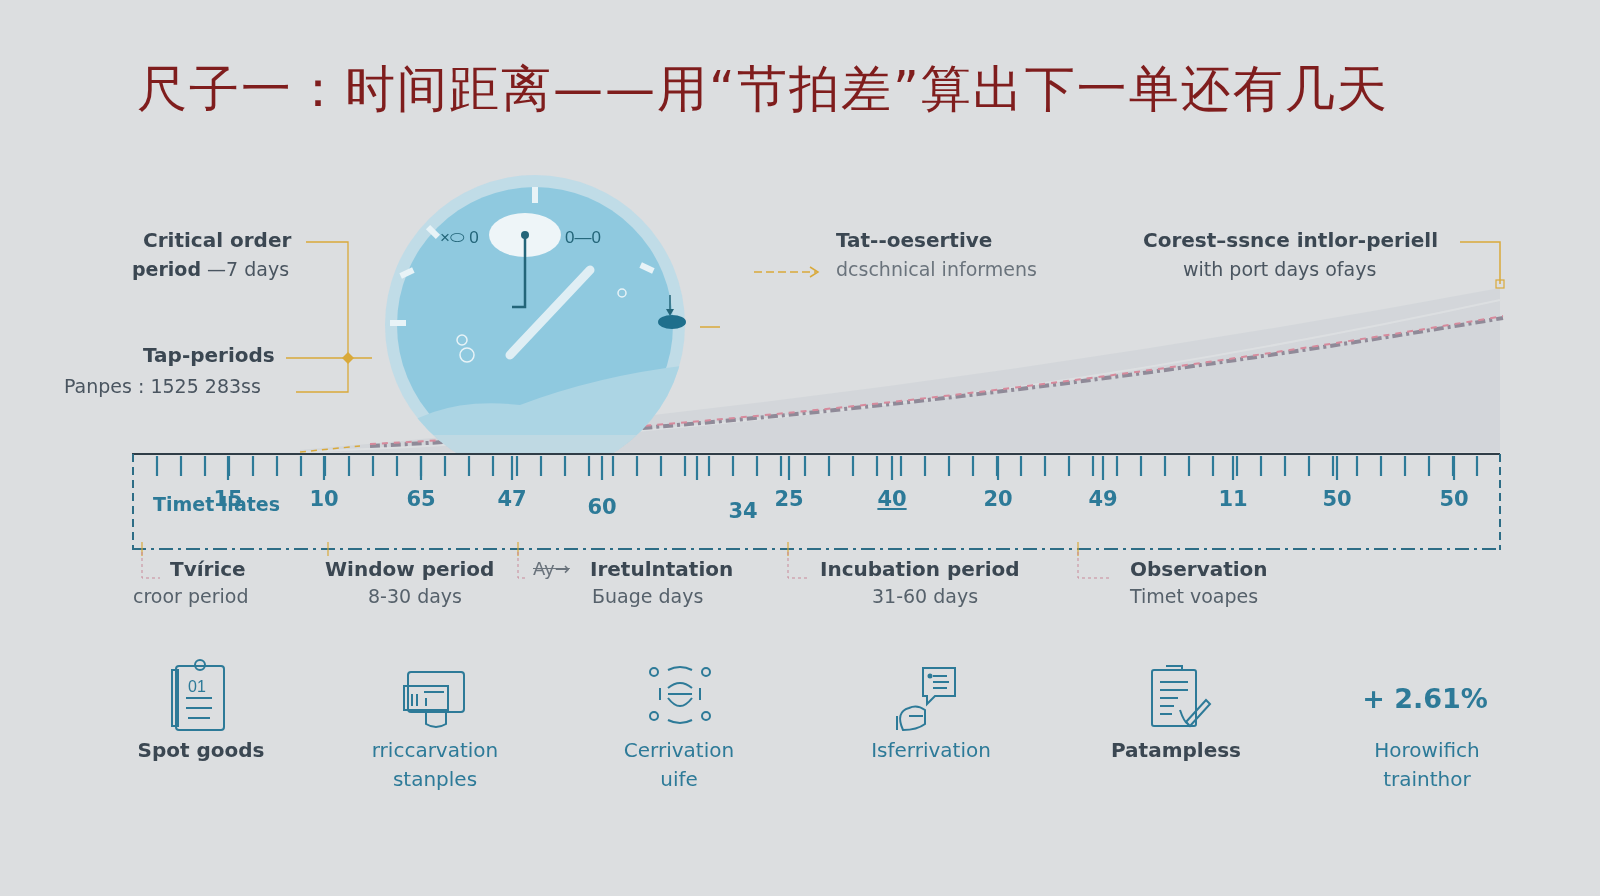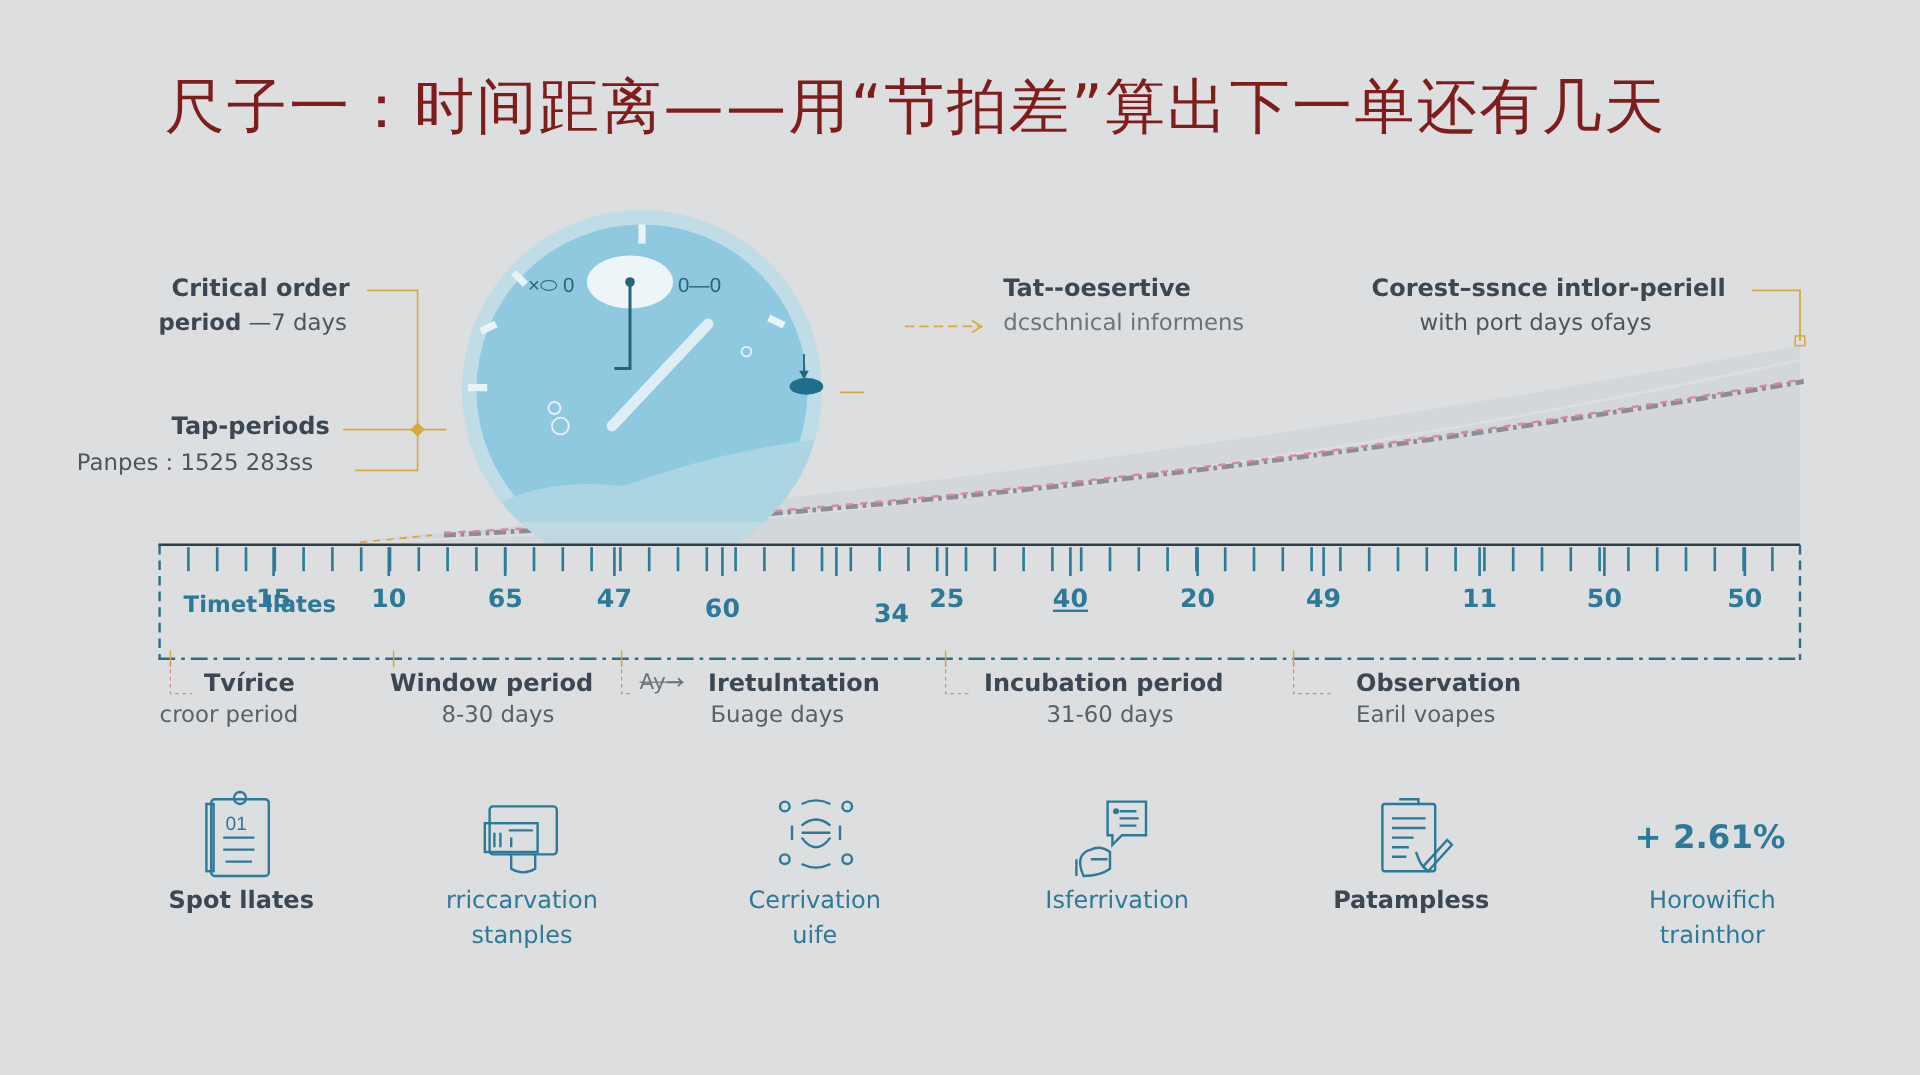--- a/index.html
+++ b/index.html
@@ -227,21 +227,21 @@
 <div class="abs phase-sub" style="left:368px;top:585px">8-30 days</div>
 
 <div class="abs phase-sub" style="left:533px;top:558px;font-size:18px;color:#6a737c;text-decoration:line-through">Ay→</div>
 <div class="abs phase-title" style="left:590px;top:557px">Iretulntation</div>
 <div class="abs phase-sub" style="left:592px;top:585px">Бuage days</div>
 
 <div class="abs phase-title" style="left:820px;top:557px">Incubation period</div>
 <div class="abs phase-sub" style="left:872px;top:585px">31-60 days</div>
 
 <div class="abs phase-title" style="left:1130px;top:557px">Observation</div>
-<div class="abs phase-sub" style="left:1130px;top:585px">Earil voapes</div>
+<div class="abs phase-sub" style="left:1130px;top:585px">Timet voapes</div>
 
 <div class="abs icon-box" style="left:200px;top:658px">
   <svg width="60" height="76" viewBox="0 0 60 76" fill="none" stroke="#2d7a98" stroke-width="2">
     <rect x="6" y="8" width="48" height="64" rx="3"></rect>
     <rect x="2" y="12" width="6" height="56"></rect>
     <circle cx="30" cy="7" r="5"></circle>
     <text x="18" y="34" font-size="16" fill="#2d7a98" stroke="none" font-family="Liberation Sans, sans-serif">01</text>
     <line x1="16" y1="40" x2="42" y2="40"></line>
     <line x1="16" y1="50" x2="42" y2="50"></line>
     <line x1="18" y1="60" x2="40" y2="60"></line>
@@ -294,21 +294,21 @@
     <line x1="12" y1="36" x2="30" y2="36"></line>
       <line x1="12" y1="44" x2="26" y2="44"></line>
     <line x1="12" y1="52" x2="24" y2="52"></line>
     <path d="M38,60 L58,38 L62,42 L42,64 Z"></path>
     <path d="M32,48 Q36,60 40,62"></path>
   </svg>
 </div>
 <div class="abs metric" style="left:1425px;top:683px">+ 2.61%</div>
 
 <div class="abs icon-label" style="left:201px;top:736px;color:#3b4752;font-weight:700">
-  <div>Spot llates</div>
+  <div>Spot goods</div>
 </div>
 <div class="abs icon-label" style="left:435px;top:736px;color:#2d7a98">
   <div>rriccarvation</div>
   <div>stanples</div>
 </div>
 <div class="abs icon-label" style="left:679px;top:736px;color:#2d7a98">
   <div>Cerrivation</div>
   <div>uife</div>
 </div>
 <div class="abs icon-label" style="left:931px;top:736px;color:#2d7a98">

